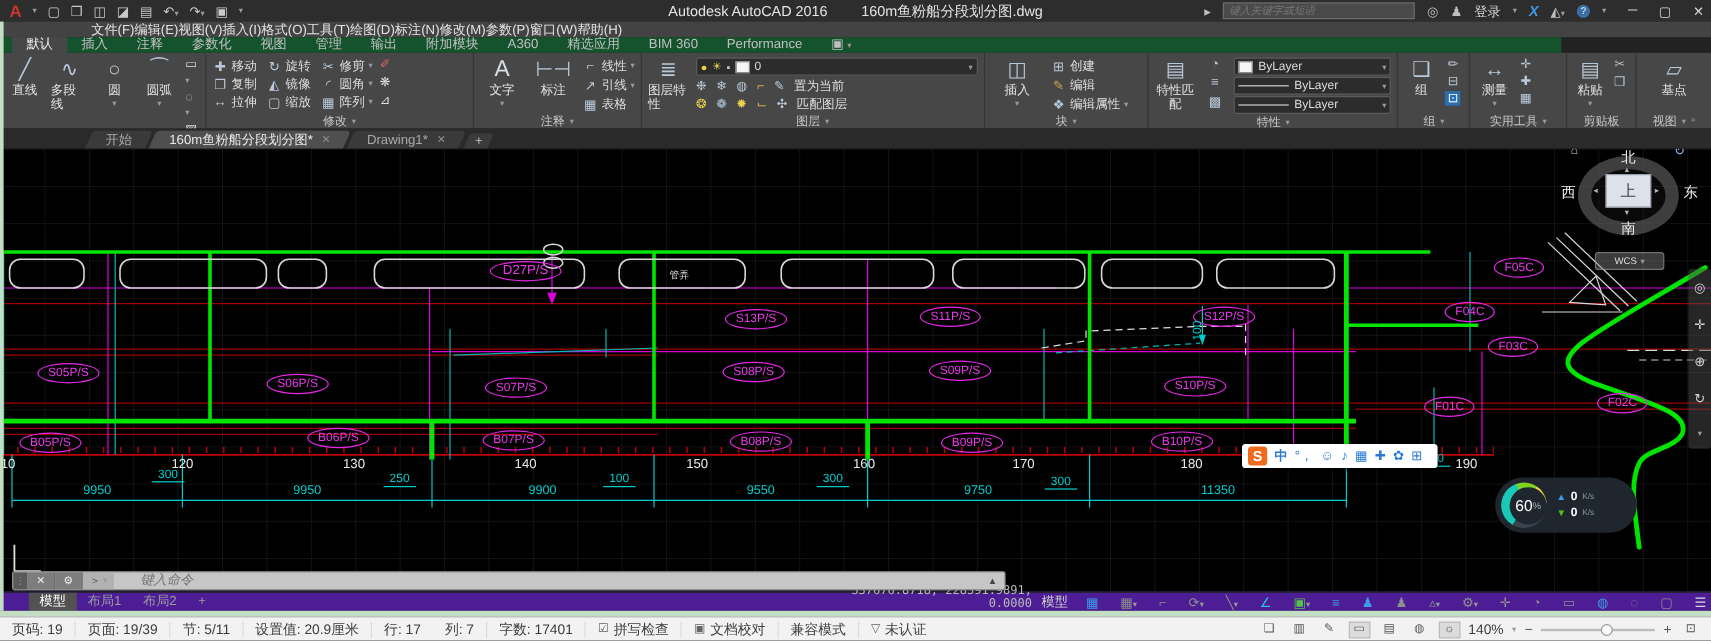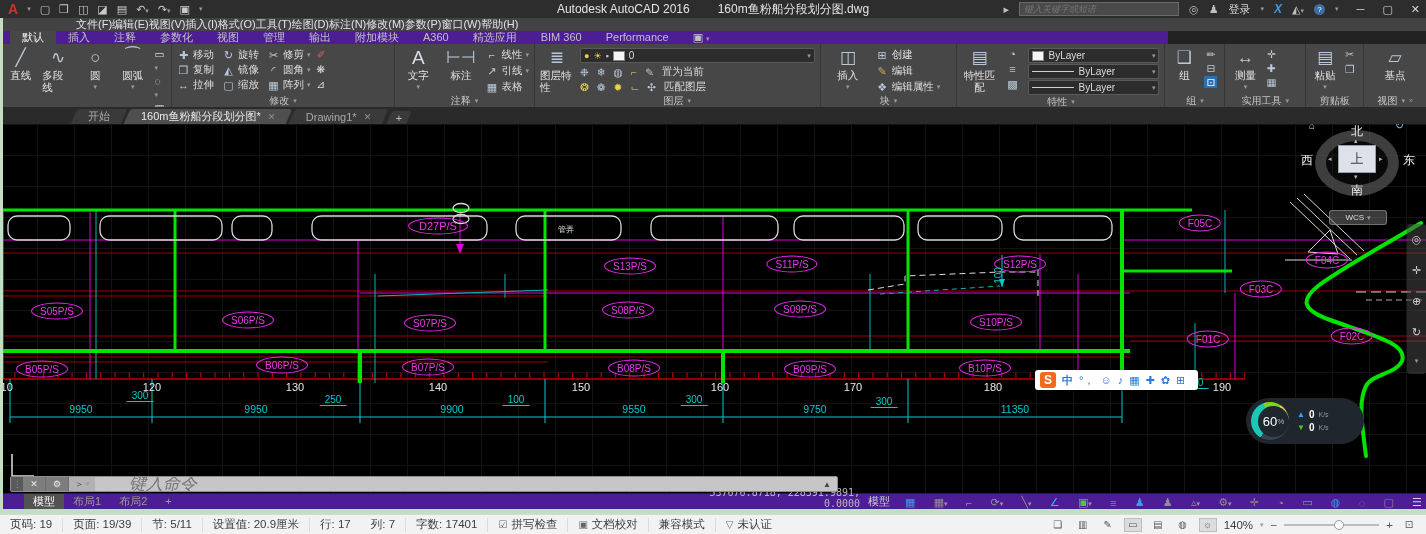--- a/index.html
+++ b/index.html
@@ -19,21 +19,21 @@
   #search-box{width:150px;height:12px;background:#4a4a4a;border:1px solid #6a6a6a;color:#a8a8a8;
               font-style:italic;font-size:9px;padding:0 4px;outline:none;font-family:inherit;}
   .tb-ic{color:#bfbfbf;font-size:11px;}
   .win-ic{color:#d8d8d8;font-size:11px;margin-left:8px;}
   .help-circ{display:inline-block;width:11px;height:11px;border-radius:50%;background:#3b6ea5;color:#fff;
              font-size:8px;text-align:center;line-height:11px;}
   
   #menubar{position:absolute;left:0;top:18px;width:1426px;height:13px;background:#434343;display:flex;
            align-items:center;padding-left:76px;font-size:11px;color:#e2e2e2;box-sizing:border-box;}
   
-  #ribbontabs{position:absolute;left:0;top:31px;width:1168px;height:13px;background:#4c1d95;display:flex;
+  #ribbontabs{position:absolute;left:0;top:31px;width:1301px;height:13px;background:#14532d;display:flex;
               align-items:flex-end;gap:0;padding-left:10px;font-size:11px;color:#c0c0c0;box-sizing:border-box;}
   .rtab{padding:0 12px;height:13px;line-height:13px;}
   .rtab.active{background:#474747;color:#f0f0f0;}
   
   #ribbon{position:absolute;left:0;top:44px;width:1426px;height:63px;background:#474747;display:flex;}
   .panel{height:63px;border-right:1px solid #363636;display:flex;flex-direction:column;box-sizing:border-box;flex-shrink:1;}
   .pbody{flex:1;display:flex;align-items:flex-start;padding:3px 5px 0 5px;gap:6px;}
   .ptitle{height:13px;font-size:10px;color:#c6c6c6;display:flex;align-items:center;justify-content:center;gap:4px;}
   .bigbtn{display:flex;flex-direction:column;align-items:center;width:44px;color:#e3e3e3;font-size:10.5px;line-height:12px;}
   .bigbtn .ic{font-size:17px;line-height:22px;color:#b9c8d8;}
@@ -107,21 +107,21 @@
   
   #cmdbar{position:absolute;left:10px;top:352px;width:828px;height:16px;background:#c6c6c6;border:1px solid #8e8e8e;
           border-radius:2px;display:flex;align-items:center;z-index:6;box-sizing:border-box;}
   #cmd-grip{width:12px;height:100%;background:#5a5a5a;color:#9e9e9e;font-size:8px;display:flex;
             align-items:center;justify-content:center;}
   .cmd-ic{width:22px;height:100%;background:#7d7d7d;color:#ececec;font-size:9px;display:flex;
           align-items:center;justify-content:center;border-right:1px solid #6d6d6d;}
   #cmd-prompt{width:26px;height:100%;background:#b2b2b2;color:#444;font-size:9px;display:flex;
               align-items:center;justify-content:center;gap:2px;}
   #cmd-input{flex:1;height:100%;border:none;background:transparent;outline:none;font-style:italic;
-             color:#555;font-size:17px;font-family:inherit;padding:0 22px;margin-left:12px;}
+             color:#555;font-size:11px;font-family:inherit;padding:0 22px;}
   #cmd-up{color:#444;font-size:8px;padding:0 6px;}
   
   #watermark{position:absolute;left:1160px;top:468px;z-index:10;color:rgba(200,200,200,.5);pointer-events:none;}
   #wm1{font-size:19px;font-weight:300;}
   #wm2{font-size:11.5px;margin-top:3px;}
   
   #acadstatus{position:absolute;left:0;top:493px;width:1426px;height:16px;background:#4c1d95;border-top:1px solid #242424;
               box-sizing:border-box;display:flex;align-items:flex-end;font-size:11px;color:#9c9c9c;}
   .ltab{padding:0 9px;height:15px;line-height:15px;}
   .ltab.active{background:#525252;color:#fff;}
@@ -652,22 +652,22 @@
     <div class="elabel" style="left:800px;top:185px">S09P/S</div>
     <div class="elabel" style="left:996px;top:198px">S10P/S</div>
 
     <div class="elabel" style="left:42px;top:245px">B05P/S</div>
     <div class="elabel" style="left:282px;top:241px">B06P/S</div>
     <div class="elabel" style="left:428px;top:243px">B07P/S</div>
     <div class="elabel" style="left:634px;top:244px">B08P/S</div>
     <div class="elabel" style="left:810px;top:245px">B09P/S</div>
     <div class="elabel" style="left:985px;top:244px">B10P/S</div>
 
-    <div class="elabel" style="left:1200px;top:99px">F05C</div>
-    <div class="elabel" style="left:1327px;top:136px">F04C</div>
+    <div class="elabel" style="left:1266px;top:99px">F05C</div>
+    <div class="elabel" style="left:1225px;top:136px">F04C</div>
     <div class="elabel" style="left:1261px;top:165px">F03C</div>
     <div class="elabel" style="left:1208px;top:215px">F01C</div>
     <div class="elabel" style="left:1352px;top:212px">F02C</div>
 
     <div class="fnum" style="left:4px">110</div>
     <div class="fnum" style="left:152px">120</div>
     <div class="fnum" style="left:295px">130</div>
     <div class="fnum" style="left:438px">140</div>
     <div class="fnum" style="left:581px">150</div>
     <div class="fnum" style="left:720px">160</div>

